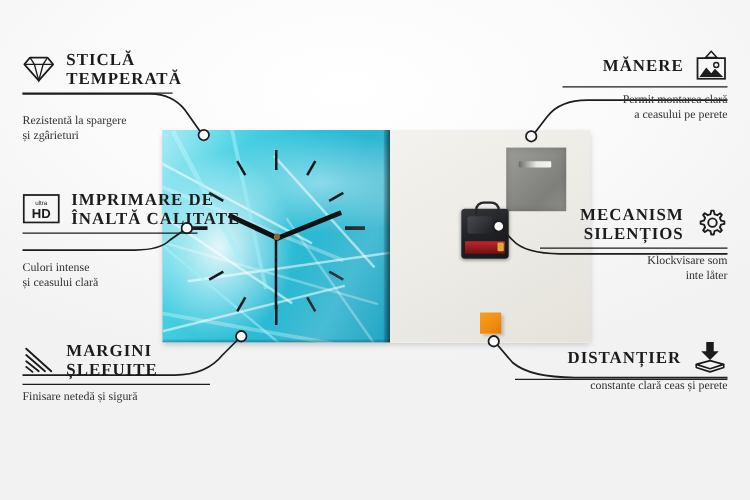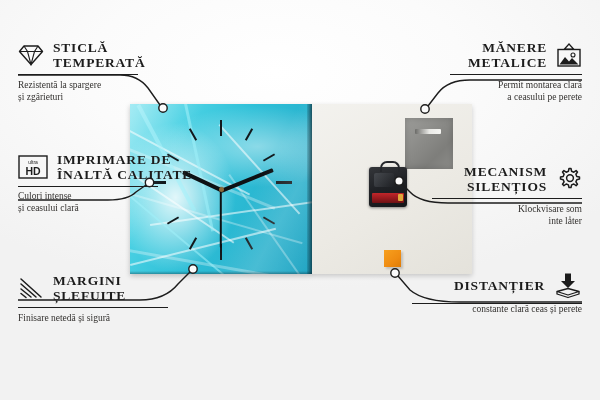--- a/index.html
+++ b/index.html
@@ -201,38 +201,38 @@
       <svg class="ico" width="26" height="22" viewBox="0 0 26 22">
         <polygon points="13,20.5 1.5,7.5 6,2 20,2 24.5,7.5" fill="none" stroke="#1c1c1c" stroke-width="1.4" stroke-linejoin="round"></polygon>
         <path d="M1.5,7.5 L24.5,7.5 M6,2 L9.5,7.5 L13,20.5 L16.5,7.5 L20,2" fill="none" stroke="#1c1c1c" stroke-width="1.1"></path>
       </svg>
       <div>
         <div class="co-title">STICLĂ</div>
         <div class="co-title">TEMPERATĂ</div>
       </div>
     </div>
     <div class="co-rule" style="width:120px;margin-top:4px;"></div>
-    <div class="co-desc" style="margin-top:5px;">Rezistentă la spargere</div>
+    <div class="co-desc" style="margin-top:17px;">Rezistentă la spargere</div>
     <div class="co-desc">și zgârieturi</div>
   </div>
 
   <div class="callout co-left" style="left:18px;top:152px;width:170px;">
     <div class="co-head">
       <svg class="ico" width="30" height="24" viewBox="0 0 30 24">
         <rect x="1" y="1" width="28" height="22" fill="none" stroke="#1c1c1c" stroke-width="1.4"></rect>
         <text x="15" y="9" font-family="Liberation Sans, sans-serif" font-size="5" text-anchor="middle" fill="#1c1c1c">ultra</text>
         <text x="15" y="19.5" font-family="Liberation Sans, sans-serif" font-size="10.5" font-weight="bold" text-anchor="middle" fill="#1c1c1c">HD</text>
       </svg>
       <div>
         <div class="co-title">IMPRIMARE DE</div>
         <div class="co-title">ÎNALTĂ CALITATE</div>
       </div>
     </div>
     <div class="co-rule" style="width:140px;margin-top:4px;"></div>
-    <div class="co-desc" style="margin-top:4px;">Culori intense</div>
+    <div class="co-desc" style="margin-top:23px;">Culori intense</div>
     <div class="co-desc">și ceasului clară</div>
   </div>
 
   <div class="callout co-left" style="left:18px;top:273px;width:170px;">
     <div class="co-head">
       <svg class="ico" width="26" height="22" viewBox="0 0 26 22">
         <path d="M3,2 L23,20 M3,7 L18,20 M3,12 L13,20 M3,16.5 L8,20.5" fill="none" stroke="#1c1c1c" stroke-width="1.5" stroke-linecap="round"></path>
       </svg>
       <div>
         <div class="co-title">MARGINI</div>
@@ -240,21 +240,20 @@
       </div>
     </div>
     <div class="co-rule" style="width:150px;margin-top:4px;"></div>
     <div class="co-desc" style="margin-top:5px;">Finisare netedă și sigură</div>
   </div>
 
   <div class="callout co-right" style="left:418px;top:40px;width:164px;">
     <div class="co-head rev">
       <div>
         <div class="co-title">MĂNERE</div>
-        <div class="co-title">METALICE</div>
       </div>
       <svg class="ico" width="26" height="25" viewBox="0 0 26 25">
         <path d="M13,1 L8.5,6 L17.5,6 Z" fill="none" stroke="#1c1c1c" stroke-width="1.2"></path>
         <rect x="2" y="6.5" width="22" height="16.5" fill="none" stroke="#1c1c1c" stroke-width="1.4"></rect>
         <circle cx="17" cy="12" r="2" fill="none" stroke="#1c1c1c" stroke-width="1.1"></circle>
         <path d="M3.5,21.5 L9,14 L13,18.5 L16,15 L22.5,21.5 Z" fill="#1c1c1c"></path>
       </svg>
     </div>
     <div class="co-rule" style="width:132px;margin-top:4px;margin-left:auto;"></div>
     <div class="co-desc" style="margin-top:5px;">Permit montarea clară</div>

